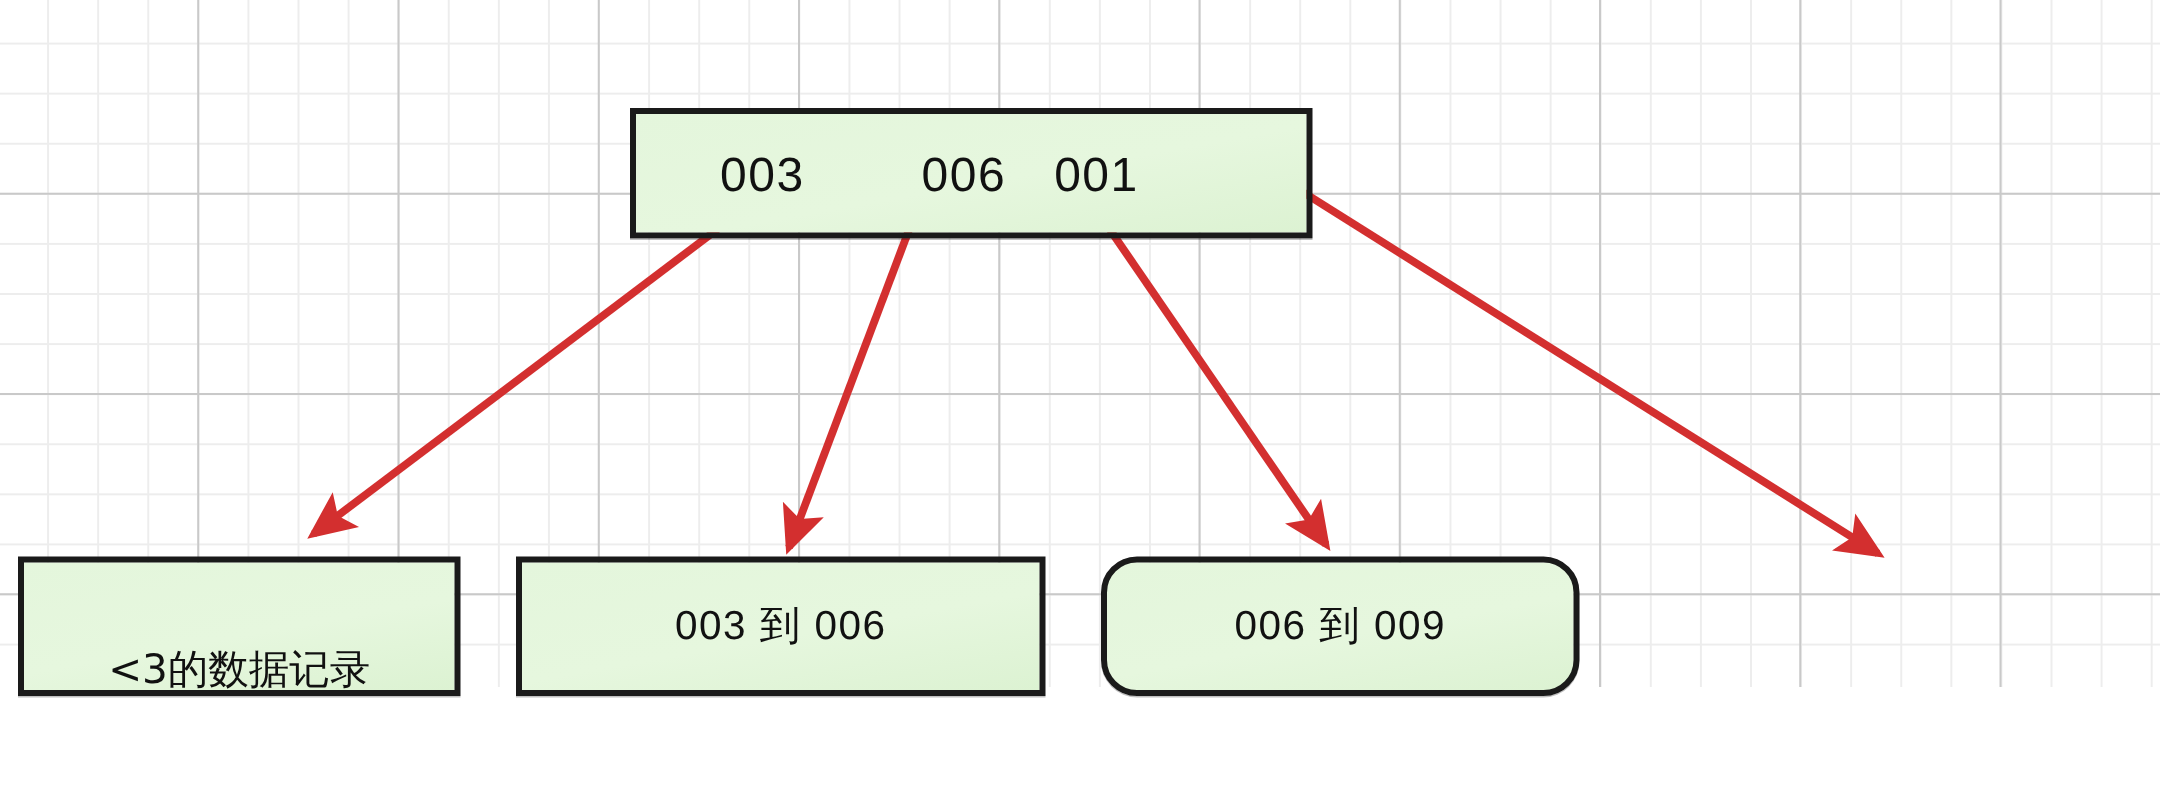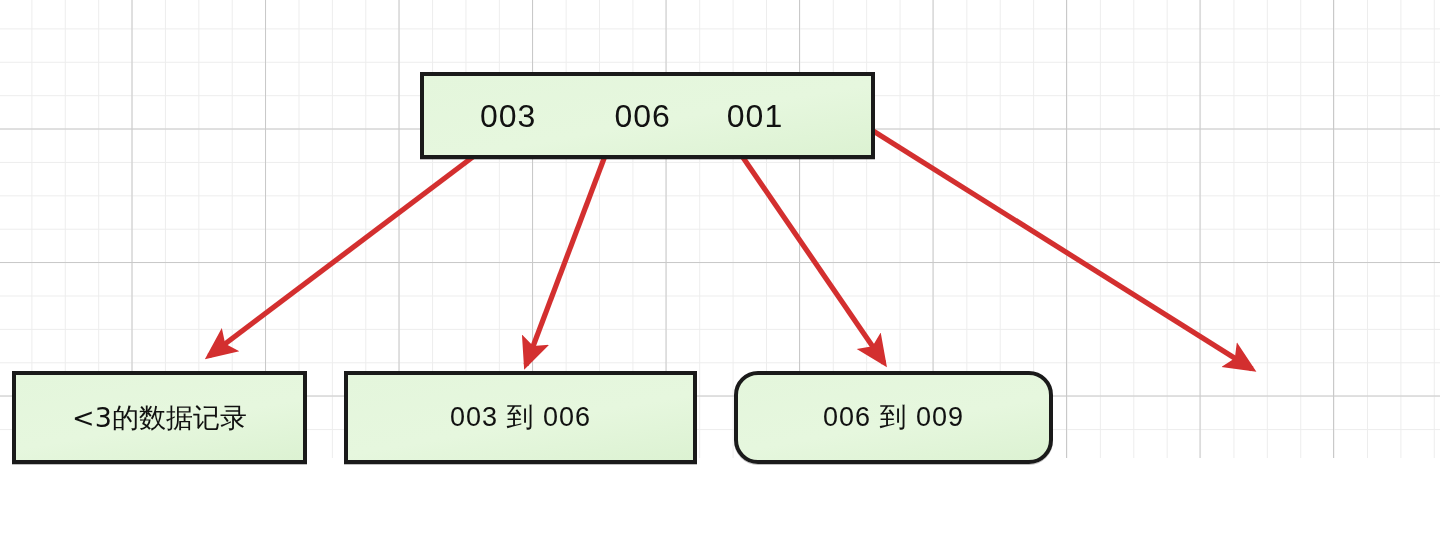--- a/index.html
+++ b/index.html
@@ -72,41 +72,41 @@
     box-sizing: border-box;
   }
   .root-key {
     font-size: 32px;
     letter-spacing: 1px;
     line-height: 1;
     color: #111111;
     white-space: nowrap;
   }
   .root-key.k0 { margin-right: 78px; }
-  .root-key.k1 { margin-right: 56px; }
+  .root-key.k1 { margin-right: 32px; }
 
   .node-leaf {
     top: 371px;
     height: 93px;
   }
   .leaf-label {
     font-size: 27px;
     line-height: 1;
     white-space: nowrap;
     color: #111111;
   }
   .leaf-label.cjk {
     font-family: "DejaVu Sans", "Liberation Sans", sans-serif;
     letter-spacing: 0px;
   }
   .leaf-label.num {
     letter-spacing: 1px;
   }
 
-  .leaf-0 { left: 12px;   width: 295px; }
+  .leaf-0 { left: 12px;   width: 295px; align-items: flex-end; }
   .leaf-1 { left: 344px;  width: 353px; }
   .leaf-2 { left: 734px;  width: 319px; border-radius: 24px; }
   .leaf-3 { left: 1114px; width: 291px; }
 </style>
 </head>
 <body>
 
 <div id="canvas">
 
   <svg id="arrows" viewBox="0 0 1440 538" width="1440" height="538" xmlns="http://www.w3.org/2000/svg">

